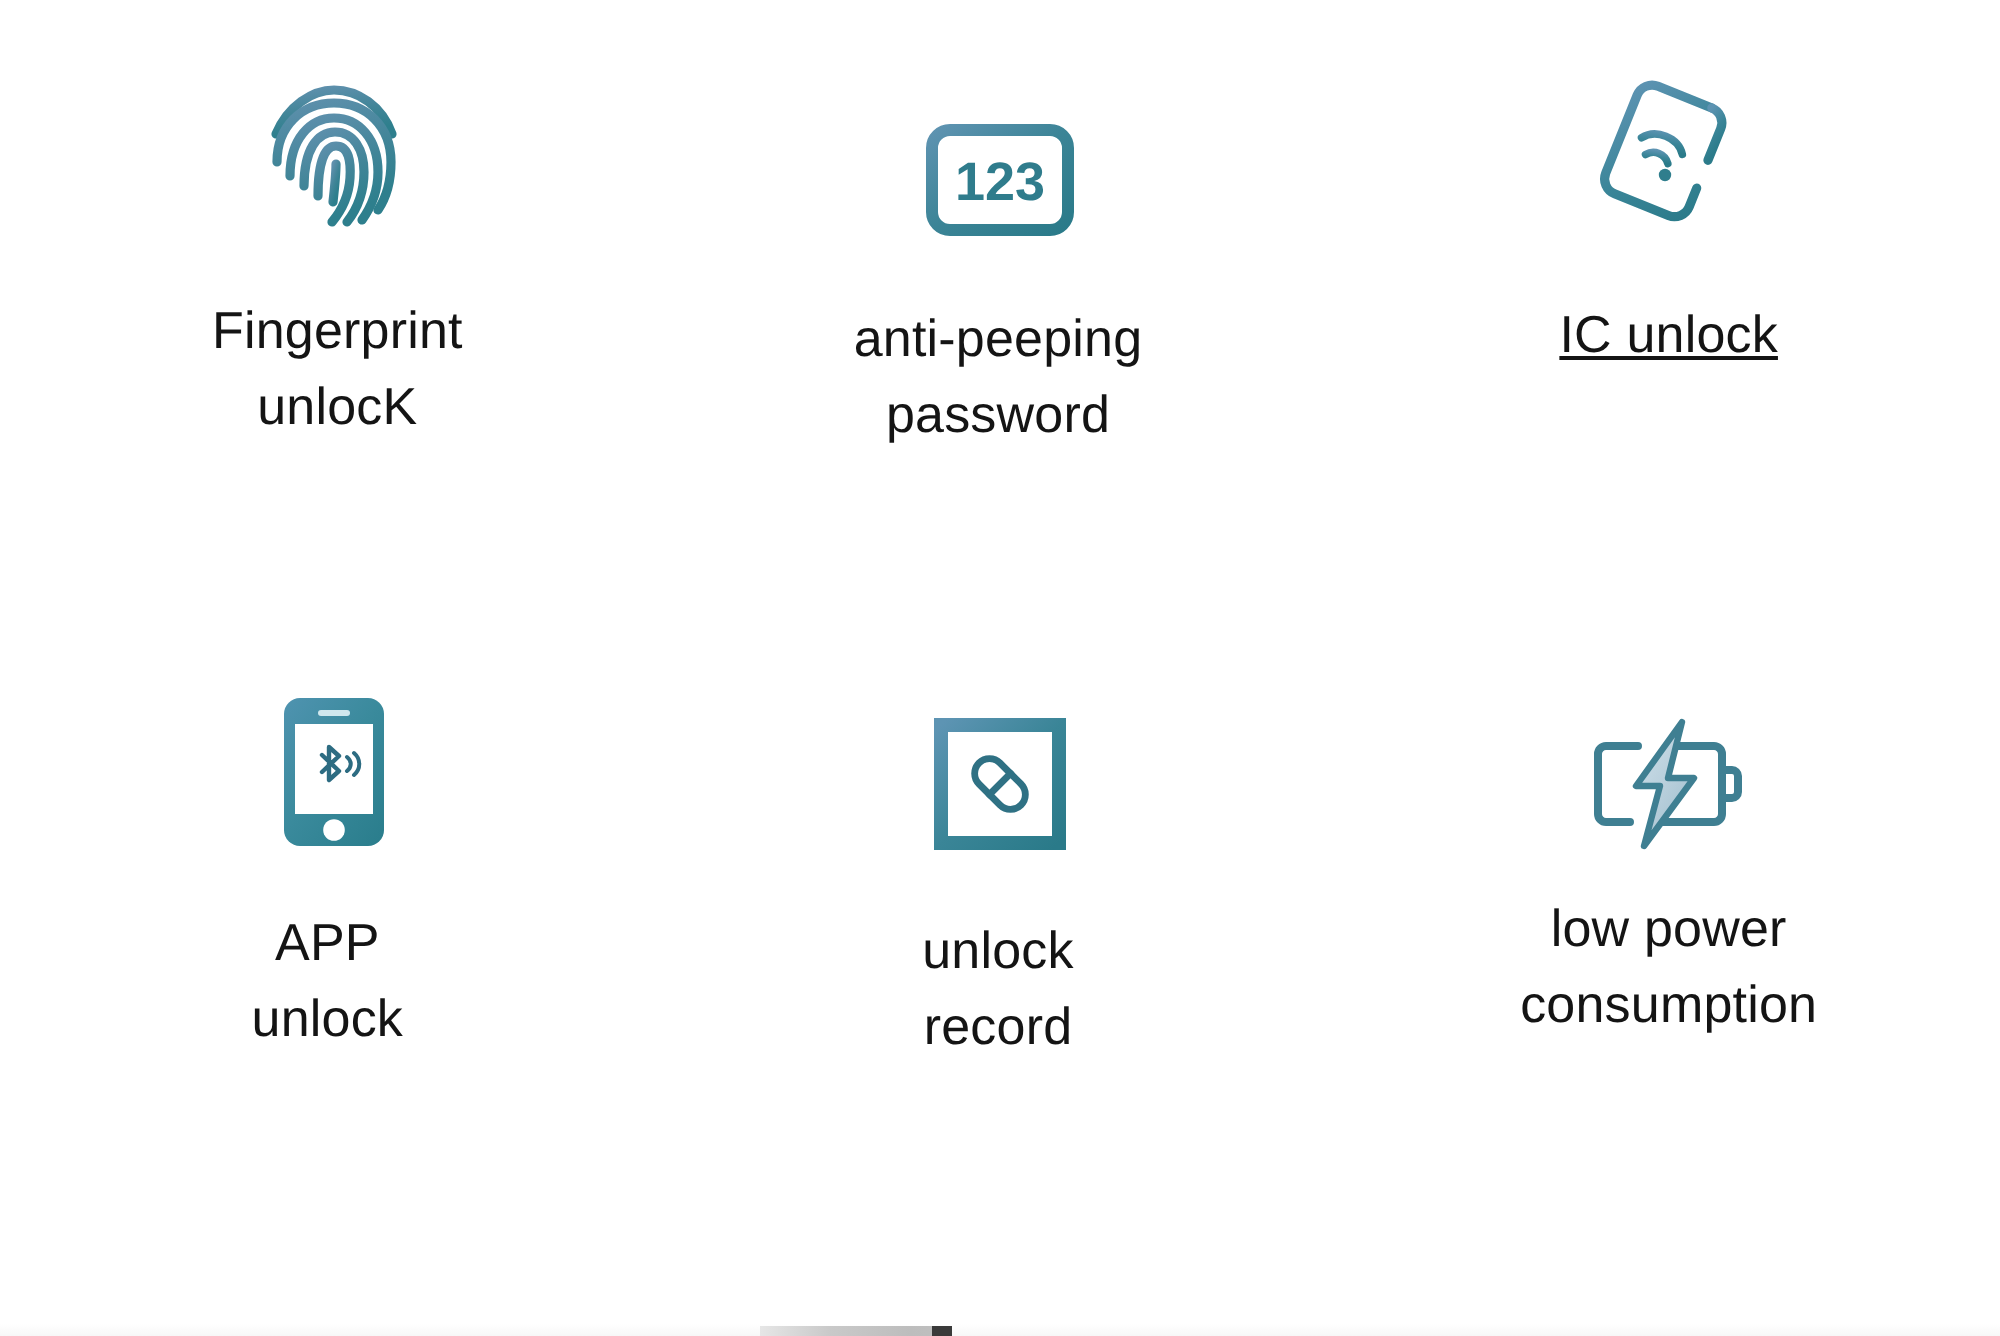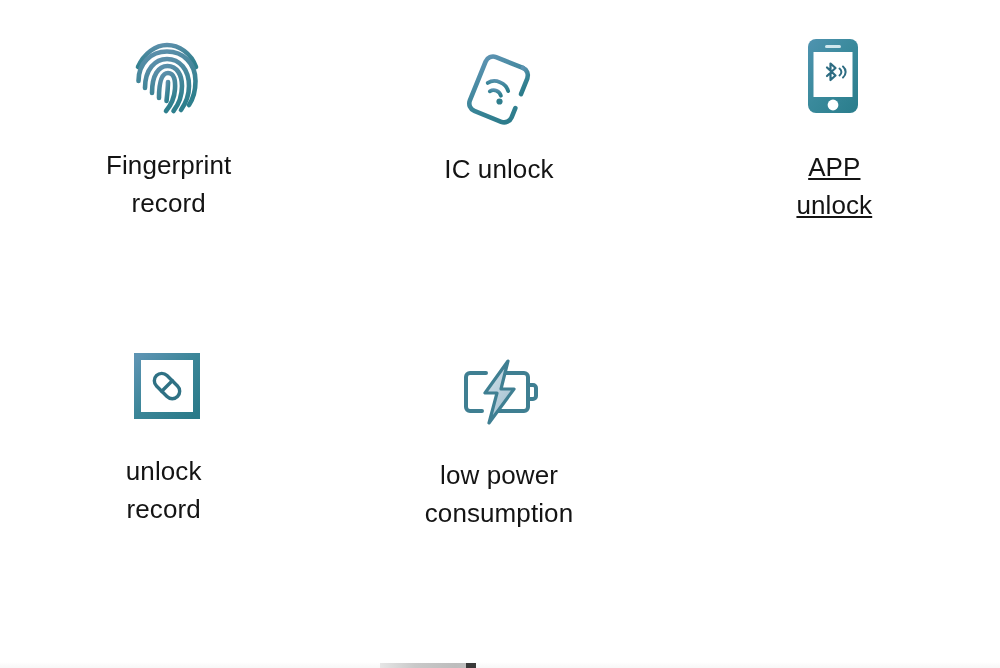--- a/index.html
+++ b/index.html
@@ -63,21 +63,21 @@
     letter-spacing: 0.1px;
     white-space: pre-line;
   }
 
   
   .feature-grid .feature-cell:nth-child(1) .feature-label { margin-top: 20px; margin-left: 4px; }
   .feature-grid .feature-cell:nth-child(2) .feature-label { margin-top: 14px; margin-left: -2px; }
   .feature-grid .feature-cell:nth-child(3) .feature-label { margin-top: 26px; margin-left: 2px; text-decoration: underline; }
   .feature-grid .feature-cell:nth-child(4) .feature-label { margin-top: 20px; margin-left: -6px; }
   .feature-grid .feature-cell:nth-child(5) .feature-label { margin-top: 18px; margin-left: -2px; }
-  .feature-grid .feature-cell:nth-child(6) .feature-label { margin-top: 24px; margin-left: 2px; }
+  .feature-grid .feature-cell:nth-child(6) .feature-label { margin-top: 7px; margin-left: 2px; }
 
   
   .bottom-sliver {
     position: absolute;
     left: 0;
     bottom: 0;
     width: 1000px;
     height: 10px;
   }
   .sliver-wash {
@@ -118,23 +118,40 @@
           <path d="M4 26 C10 12, 22 4, 33 4 C45 4, 57 12, 62 26"></path>
           <path d="M4.5 40 C4.5 22, 17 10.5, 33 10.5 C49 10.5, 61.5 22, 61.5 40 C61.5 50, 59 58, 55 64"></path>
           <path d="M11 47 C11 28.5, 21 18, 33 18 C45.5 18, 55 28.5, 55 45 C55 54, 52 62, 47 69"></path>
           <path d="M18 52 C18 34, 24.5 25, 33.5 25 C43 25, 48 34, 48 45 C48 55, 45 63, 39.5 70"></path>
           <path d="M25 57 C25 41, 28 32, 34 32 C40.5 32, 41.5 40, 41 48 C40.5 56, 37 64, 32 70"></path>
           <path d="M32.5 60 C33.5 51, 34 44, 34 41"></path>
         </g>
       </svg>
     </div>
     <div class="feature-label">Fingerprint
-record</div>
-  </div>
-
+unlocK</div>
+  </div>
+
+  <div class="feature-cell">
+    <div class="icon-box">
+      <svg width="74" height="56" viewBox="0 0 74 56" fill="none">
+        <defs>
+          <linearGradient id="grad123" x1="0" y1="0" x2="1" y2="1">
+            <stop offset="0%" stop-color="#5e93b1"></stop>
+            <stop offset="50%" stop-color="#3b8496"></stop>
+            <stop offset="100%" stop-color="#2a7a89"></stop>
+          </linearGradient>
+        </defs>
+        <rect x="3" y="3" width="68" height="50" rx="9" ry="9" fill="#ffffff" stroke="url(#grad123)" stroke-width="6"></rect>
+        <text x="37" y="38" text-anchor="middle" font-family="'Liberation Sans', sans-serif" font-size="27" font-weight="600" fill="#2f7c8c">123</text>
+      </svg>
+    </div>
+    <div class="feature-label">anti-peeping
+password</div>
+  </div>
 
   <div class="feature-cell">
     <div class="icon-box">
       <svg width="80" height="84" viewBox="0 0 80 84" fill="none">
         <defs>
           <linearGradient id="gradIC" x1="0" y1="0" x2="1" y2="1">
             <stop offset="0%" stop-color="#5d93b2"></stop>
             <stop offset="55%" stop-color="#3a8598"></stop>
             <stop offset="100%" stop-color="#2b7b8a"></stop>
           </linearGradient>

